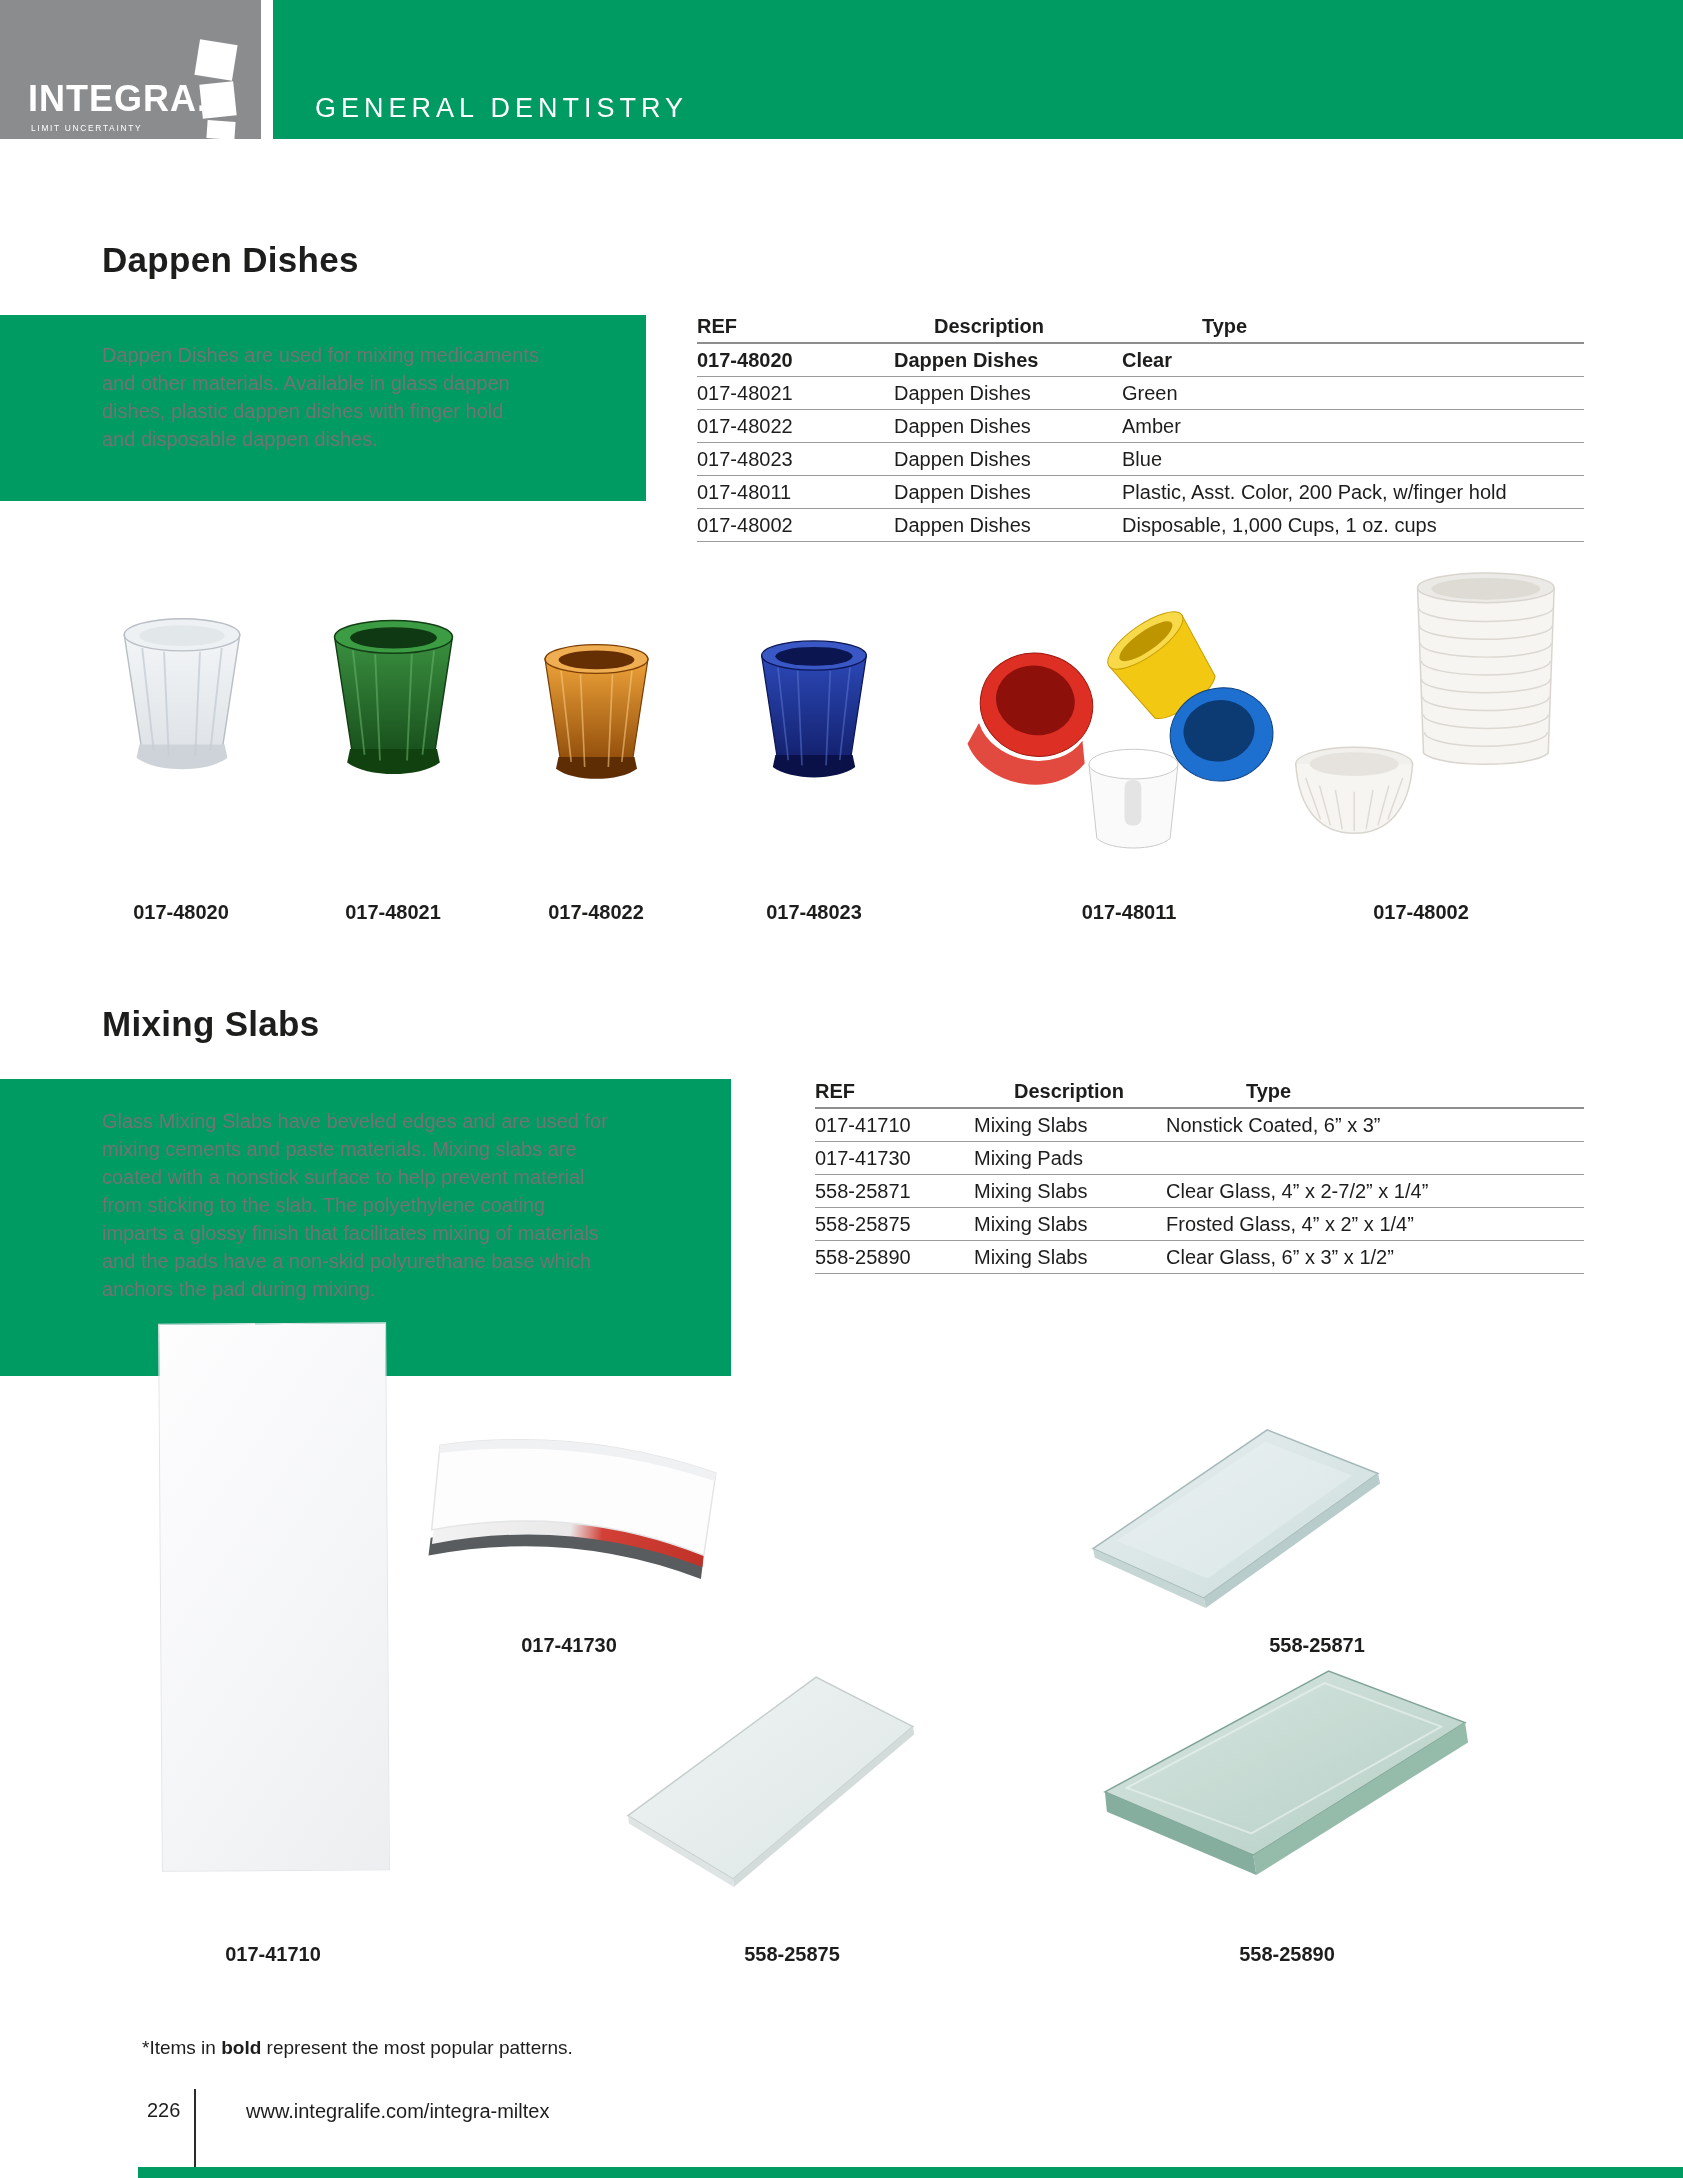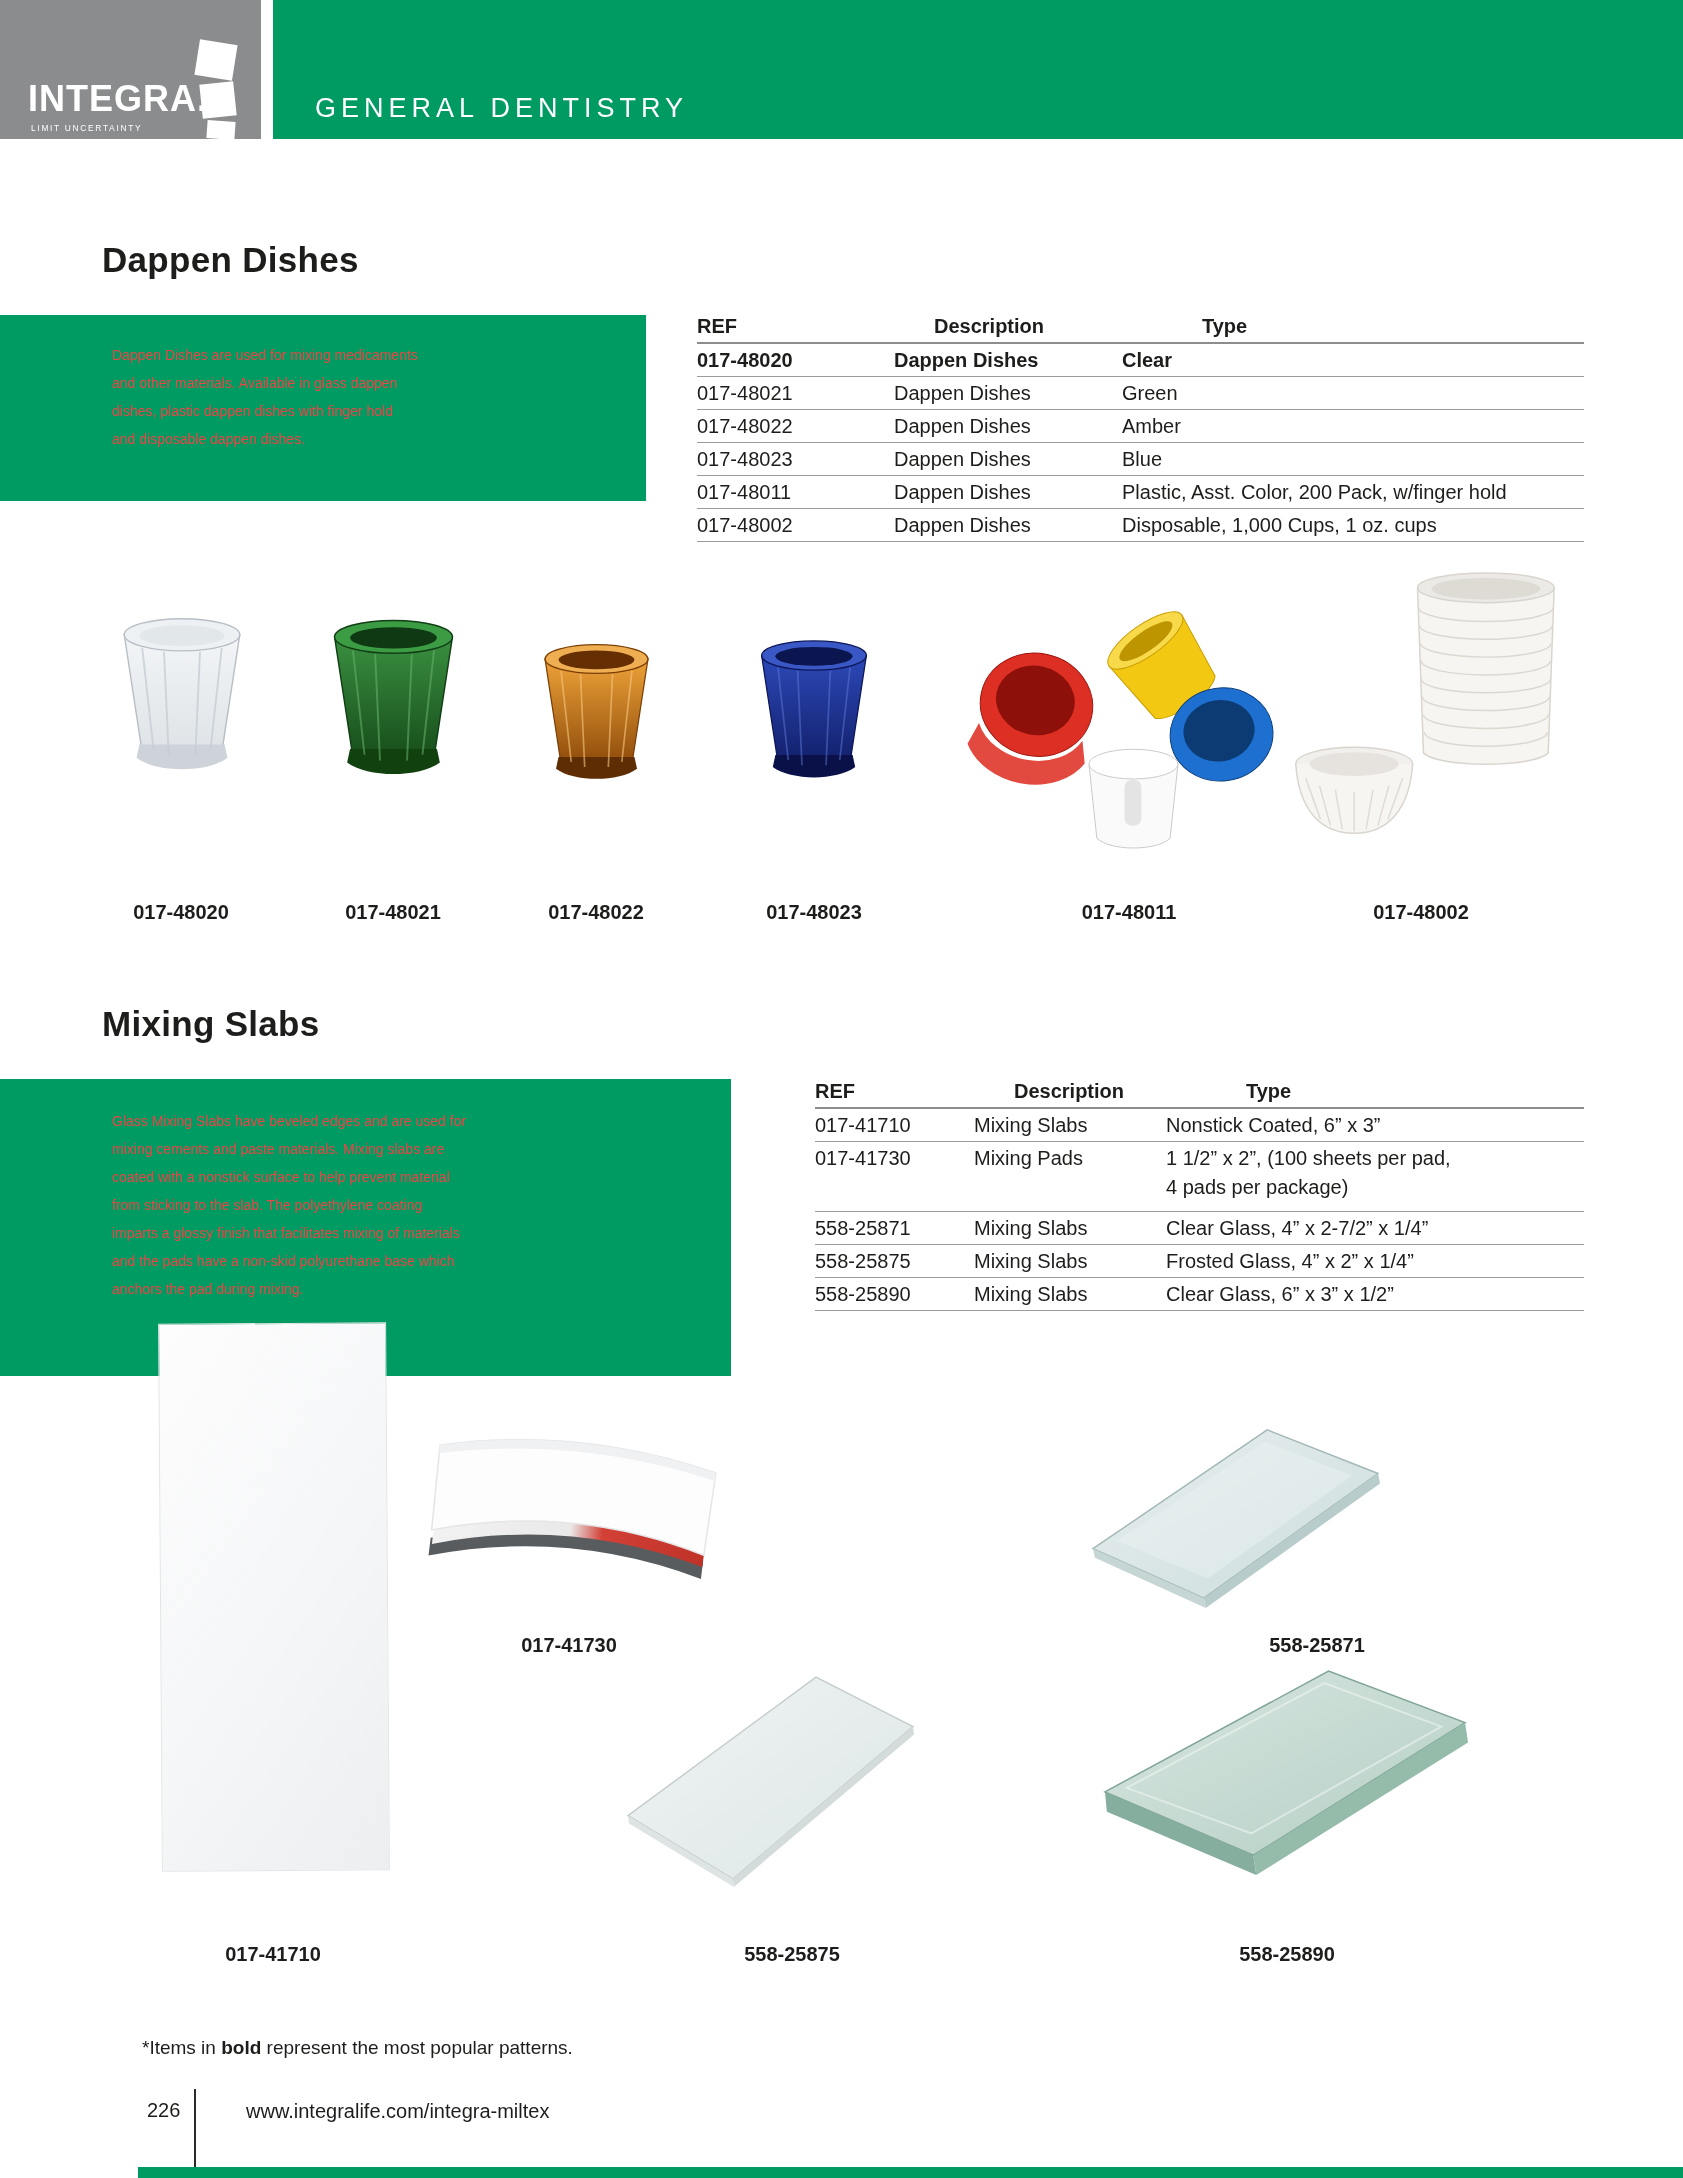--- a/index.html
+++ b/index.html
@@ -11,21 +11,21 @@
   .greenbar{left:273px;top:0;width:1410px;height:139px;background:var(--green);}
   .graybox{left:0;top:0;width:261px;height:139px;background:var(--gray);}
   .brand{left:28px;top:81px;font-size:36px;font-weight:bold;color:#fff;letter-spacing:1px;line-height:1;}
   .tagline{left:31px;top:123px;font-size:8.4px;font-weight:normal;color:#fff;letter-spacing:1.7px;}
   .sq{position:absolute;background:#fff;}
   .category{left:315px;top:95px;font-size:27px;color:#fff;letter-spacing:5px;line-height:1;}
   
   .h1{font-size:35px;font-weight:bold;letter-spacing:0.3px;line-height:1;}
   
   .descbox{background:var(--green);}
-  .descline{font-size:14px;line-height:28px;color:#ef4444;white-space:nowrap;margin-left:10px;}
+  .descline{font-size:20px;line-height:28px;color:#737373;white-space:nowrap;}
   
   .tbl{position:absolute;font-size:20px;color:var(--ink);}
   .tbl .hrow{display:flex;font-weight:bold;padding-bottom:4px;border-bottom:2px solid #8d8d8d;gap:40px;}
   .tbl .row{display:flex;padding:5px 0 4px 0;border-bottom:1.2px solid var(--line);align-items:flex-start;}
   .t1{left:697px;top:315px;width:887px;}
   .t1 .c1{width:197px;flex:none;}
   .t1 .c2{width:228px;flex:none;}
   .t2{left:815px;top:1080px;width:769px;}
   .t2 .c1{width:159px;flex:none;}
   .t2 .c2{width:192px;flex:none;}
@@ -218,24 +218,20 @@
       <div class="c3">Type</div>
     </div>
     <div class="row">
       <div class="c1">017-41710</div>
       <div class="c2">Mixing Slabs</div>
       <div class="c3">Nonstick Coated, 6” x 3”</div>
     </div>
     <div class="row">
       <div class="c1">017-41730</div>
       <div class="c2">Mixing Pads</div>
-      <div class="c3">
-        <div>1 1/2” x 2”, (100 sheets per pad,</div>
-        <div style="padding:6px 0 8px 0;">4 pads per package)</div>
-      </div>
     </div>
     <div class="row">
       <div class="c1">558-25871</div>
       <div class="c2">Mixing Slabs</div>
       <div class="c3">Clear Glass, 4” x 2-7/2” x 1/4”</div>
     </div>
     <div class="row">
       <div class="c1">558-25875</div>
       <div class="c2">Mixing Slabs</div>
       <div class="c3">Frosted Glass, 4” x 2” x 1/4”</div>

